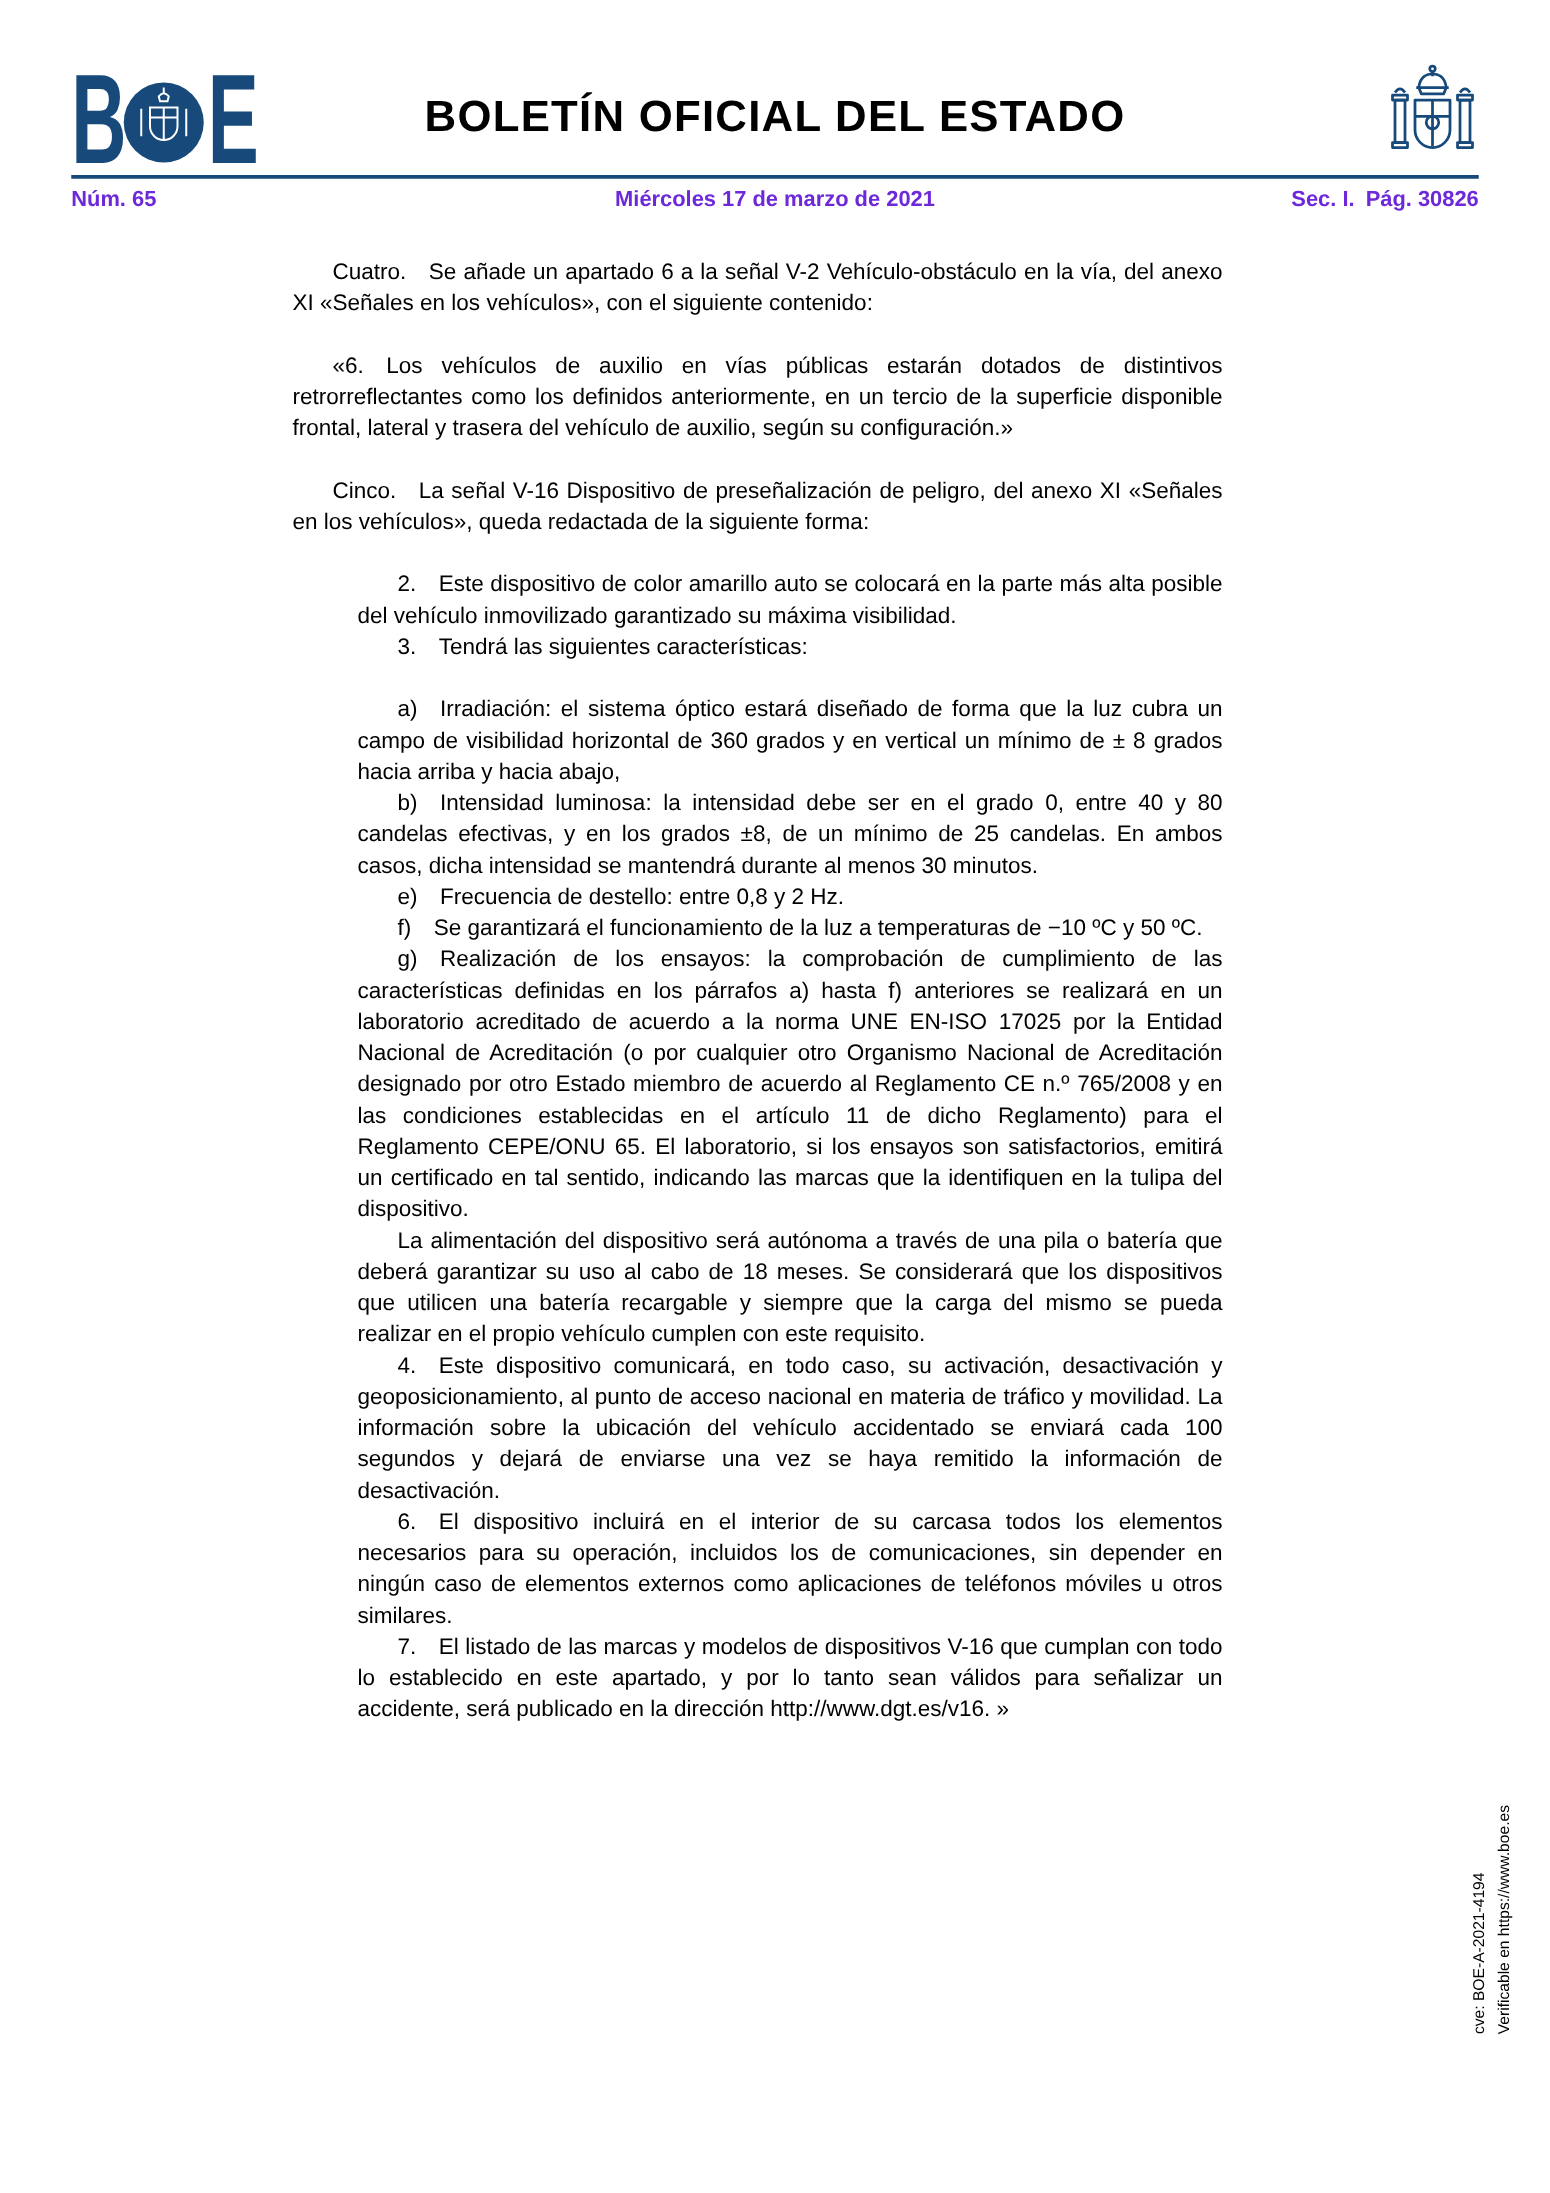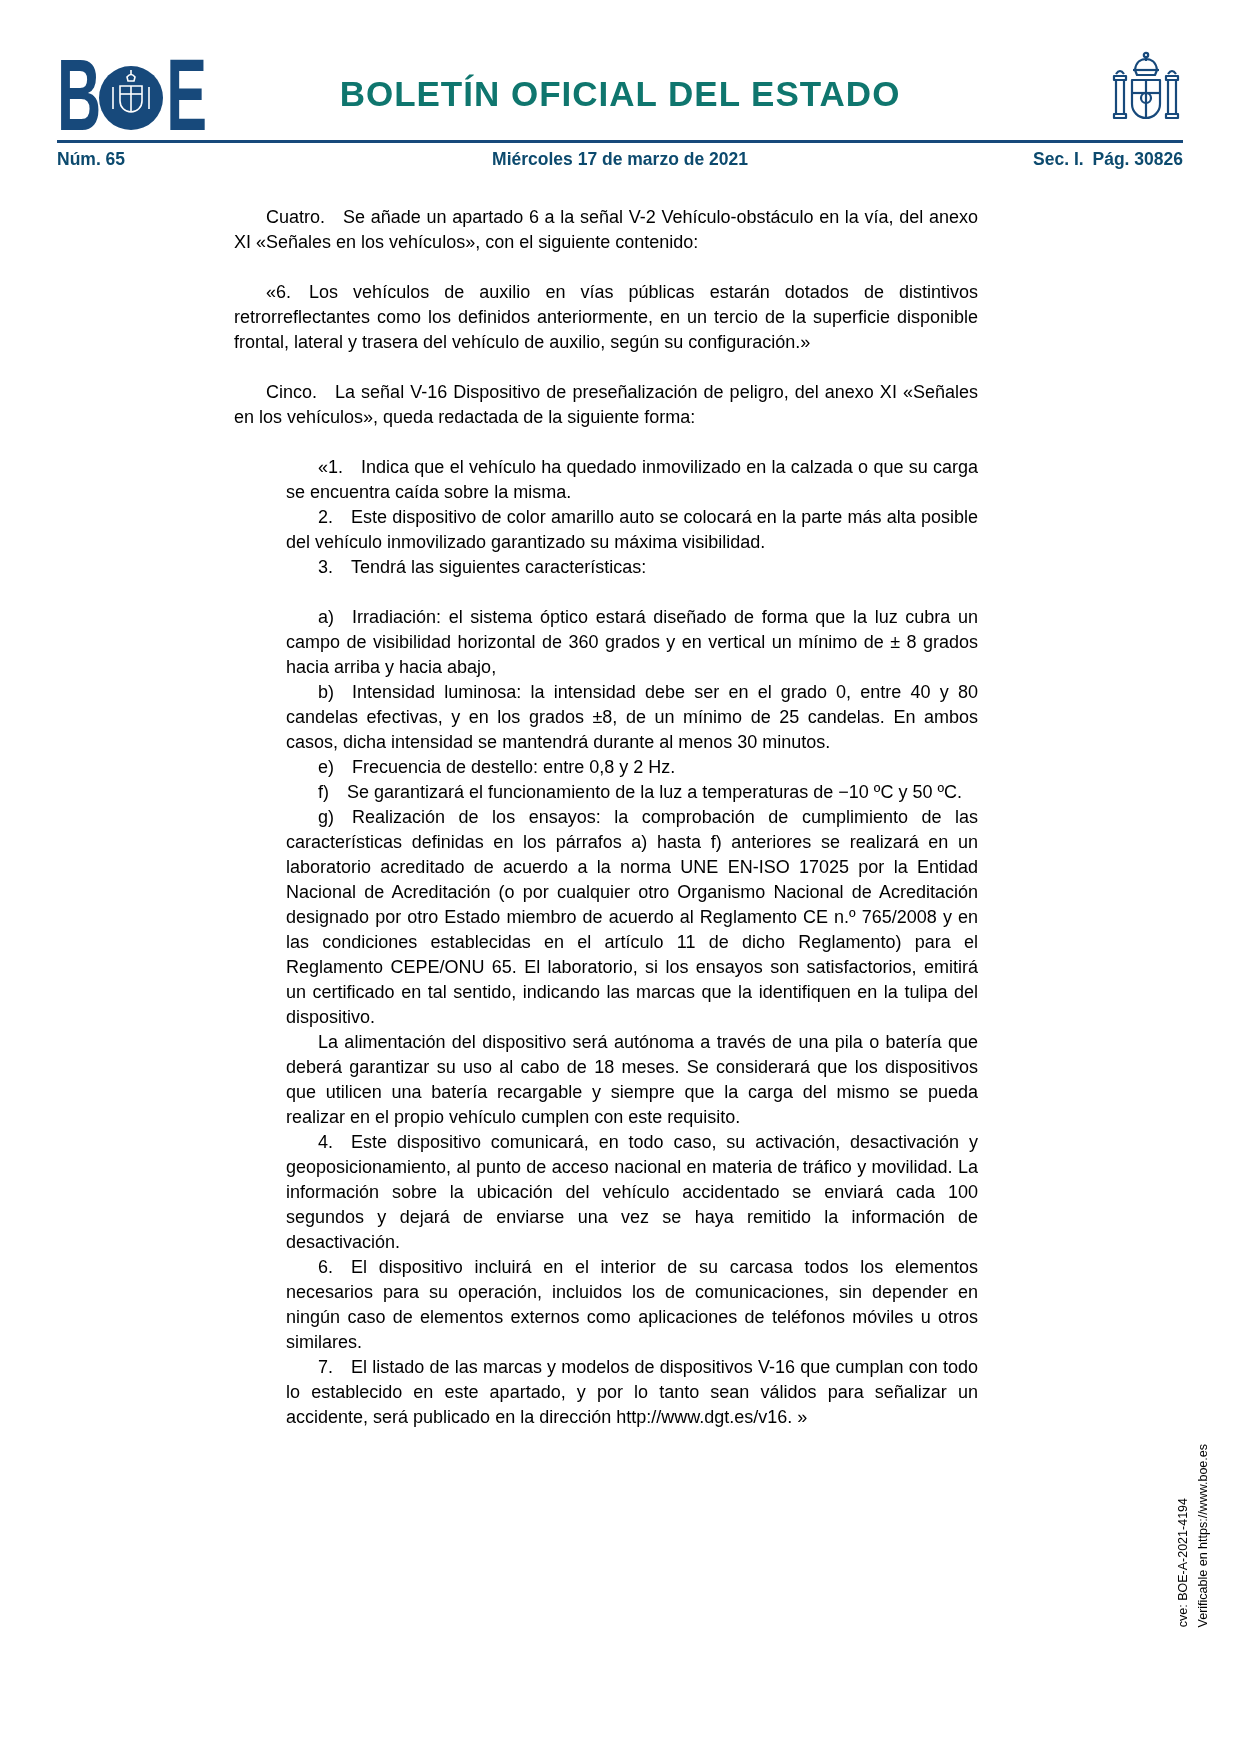--- a/index.html
+++ b/index.html
@@ -4,28 +4,28 @@
 <style>
   html,body{margin:0;padding:0;background:#ffffff;}
   body{
     width:1240px;height:1754px;position:relative;overflow:hidden;
     font-family:"Liberation Sans", sans-serif;color:#000;
   }
   
   .logo{position:absolute;left:57px;top:56px;width:150px;height:80px;}
   .page-title{
     position:absolute;left:0;top:74px;width:100%;text-align:center;
-    font-size:35px;font-weight:bold;color:#0f766e;letter-spacing:1px;
+    font-size:35px;font-weight:bold;color:#000000;letter-spacing:1px;
   }
   .arms{position:absolute;left:1106px;top:50px;width:80px;height:92px;}
   .header-rule{position:absolute;left:57px;top:140px;width:1126px;height:3px;background:#17497b;}
   .meta{
     position:absolute;left:57px;top:149px;width:1126px;
     display:grid;grid-template-columns:1fr auto 1fr;align-items:baseline;
-    font-size:17.5px;font-weight:bold;color:#0c4a6e;
+    font-size:17.5px;font-weight:bold;color:#6d28d9;
   }
   .meta .num{justify-self:start;}
   .meta .date{justify-self:center;}
   .meta .secpage{justify-self:end;}
   .meta .secpage span{margin-left:4px;}
   .meta .secpage span:first-child{margin-left:0;}
   
   .doc-body{
     position:absolute;left:186px;top:205px;width:744px;
     font-size:18px;line-height:25px;text-align:justify;margin-left:48px;
@@ -102,21 +102,20 @@
   <span class="secpage">
     <span>Sec. I.</span>
     <span>Pág. 30826</span>
   </span>
 </div>
 
 <div class="doc-body">
   <p class="lv0 gap">Cuatro. Se añade un apartado 6 a la señal V-2 Vehículo-obstáculo en la vía, del anexo XI «Señales en los vehículos», con el siguiente contenido:</p>
   <p class="lv0 gap">«6. Los vehículos de auxilio en vías públicas estarán dotados de distintivos retrorreflectantes como los definidos anteriormente, en un tercio de la superficie disponible frontal, lateral y trasera del vehículo de auxilio, según su configuración.»</p>
   <p class="lv0 gap">Cinco. La señal V-16 Dispositivo de preseñalización de peligro, del anexo XI «Señales en los vehículos», queda redactada de la siguiente forma:</p>
-  <p class="lv1">«1. Indica que el vehículo ha quedado inmovilizado en la calzada o que su carga se encuentra caída sobre la misma.</p>
   <p class="lv1">2. Este dispositivo de color amarillo auto se colocará en la parte más alta posible del vehículo inmovilizado garantizado su máxima visibilidad.</p>
   <p class="lv1 gap">3. Tendrá las siguientes características:</p>
   <p class="lv1">a) Irradiación: el sistema óptico estará diseñado de forma que la luz cubra un campo de visibilidad horizontal de 360 grados y en vertical un mínimo de ± 8 grados hacia arriba y hacia abajo,</p>
   <p class="lv1">b) Intensidad luminosa: la intensidad debe ser en el grado 0, entre 40 y 80 candelas efectivas, y en los grados ±8, de un mínimo de 25 candelas. En ambos casos, dicha intensidad se mantendrá durante al menos 30 minutos.</p>
   <p class="lv1">e) Frecuencia de destello: entre 0,8 y 2 Hz.</p>
   <p class="lv1">f) Se garantizará el funcionamiento de la luz a temperaturas de −10 ºC y 50 ºC.</p>
   <p class="lv1">g) Realización de los ensayos: la comprobación de cumplimiento de las características definidas en los párrafos a) hasta f) anteriores se realizará en un laboratorio acreditado de acuerdo a la norma UNE EN-ISO 17025 por la Entidad Nacional de Acreditación (o por cualquier otro Organismo Nacional de Acreditación designado por otro Estado miembro de acuerdo al Reglamento CE n.º 765/2008 y en las condiciones establecidas en el artículo 11 de dicho Reglamento) para el Reglamento CEPE/ONU 65. El laboratorio, si los ensayos son satisfactorios, emitirá un certificado en tal sentido, indicando las marcas que la identifiquen en la tulipa del dispositivo.</p>
   <p class="lv1">La alimentación del dispositivo será autónoma a través de una pila o batería que deberá garantizar su uso al cabo de 18 meses. Se considerará que los dispositivos que utilicen una batería recargable y siempre que la carga del mismo se pueda realizar en el propio vehículo cumplen con este requisito.</p>
   <p class="lv1">4. Este dispositivo comunicará, en todo caso, su activación, desactivación y geoposicionamiento, al punto de acceso nacional en materia de tráfico y movilidad. La información sobre la ubicación del vehículo accidentado se enviará cada 100 segundos y dejará de enviarse una vez se haya remitido la información de desactivación.</p>
   <p class="lv1">6. El dispositivo incluirá en el interior de su carcasa todos los elementos necesarios para su operación, incluidos los de comunicaciones, sin depender en ningún caso de elementos externos como aplicaciones de teléfonos móviles u otros similares.</p>

